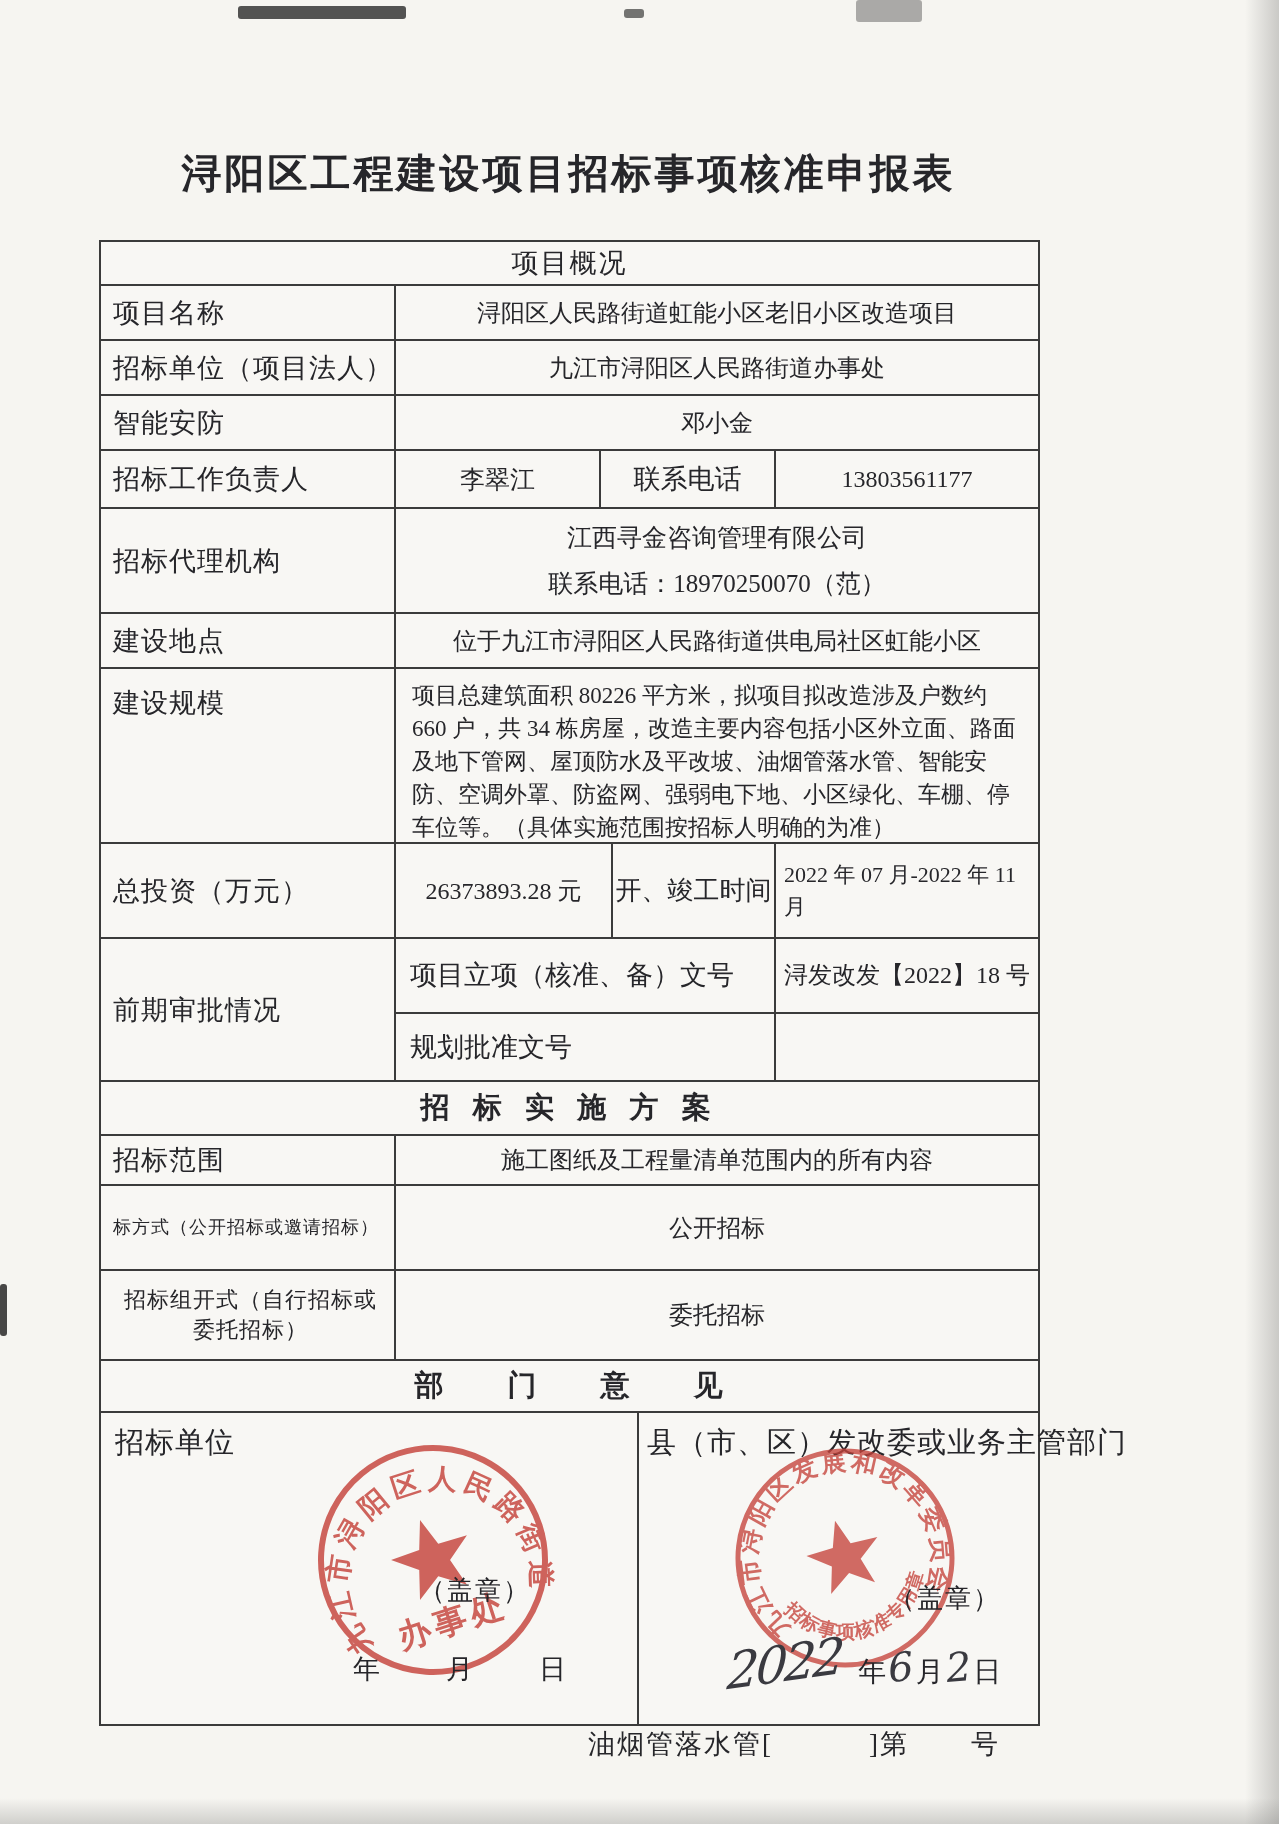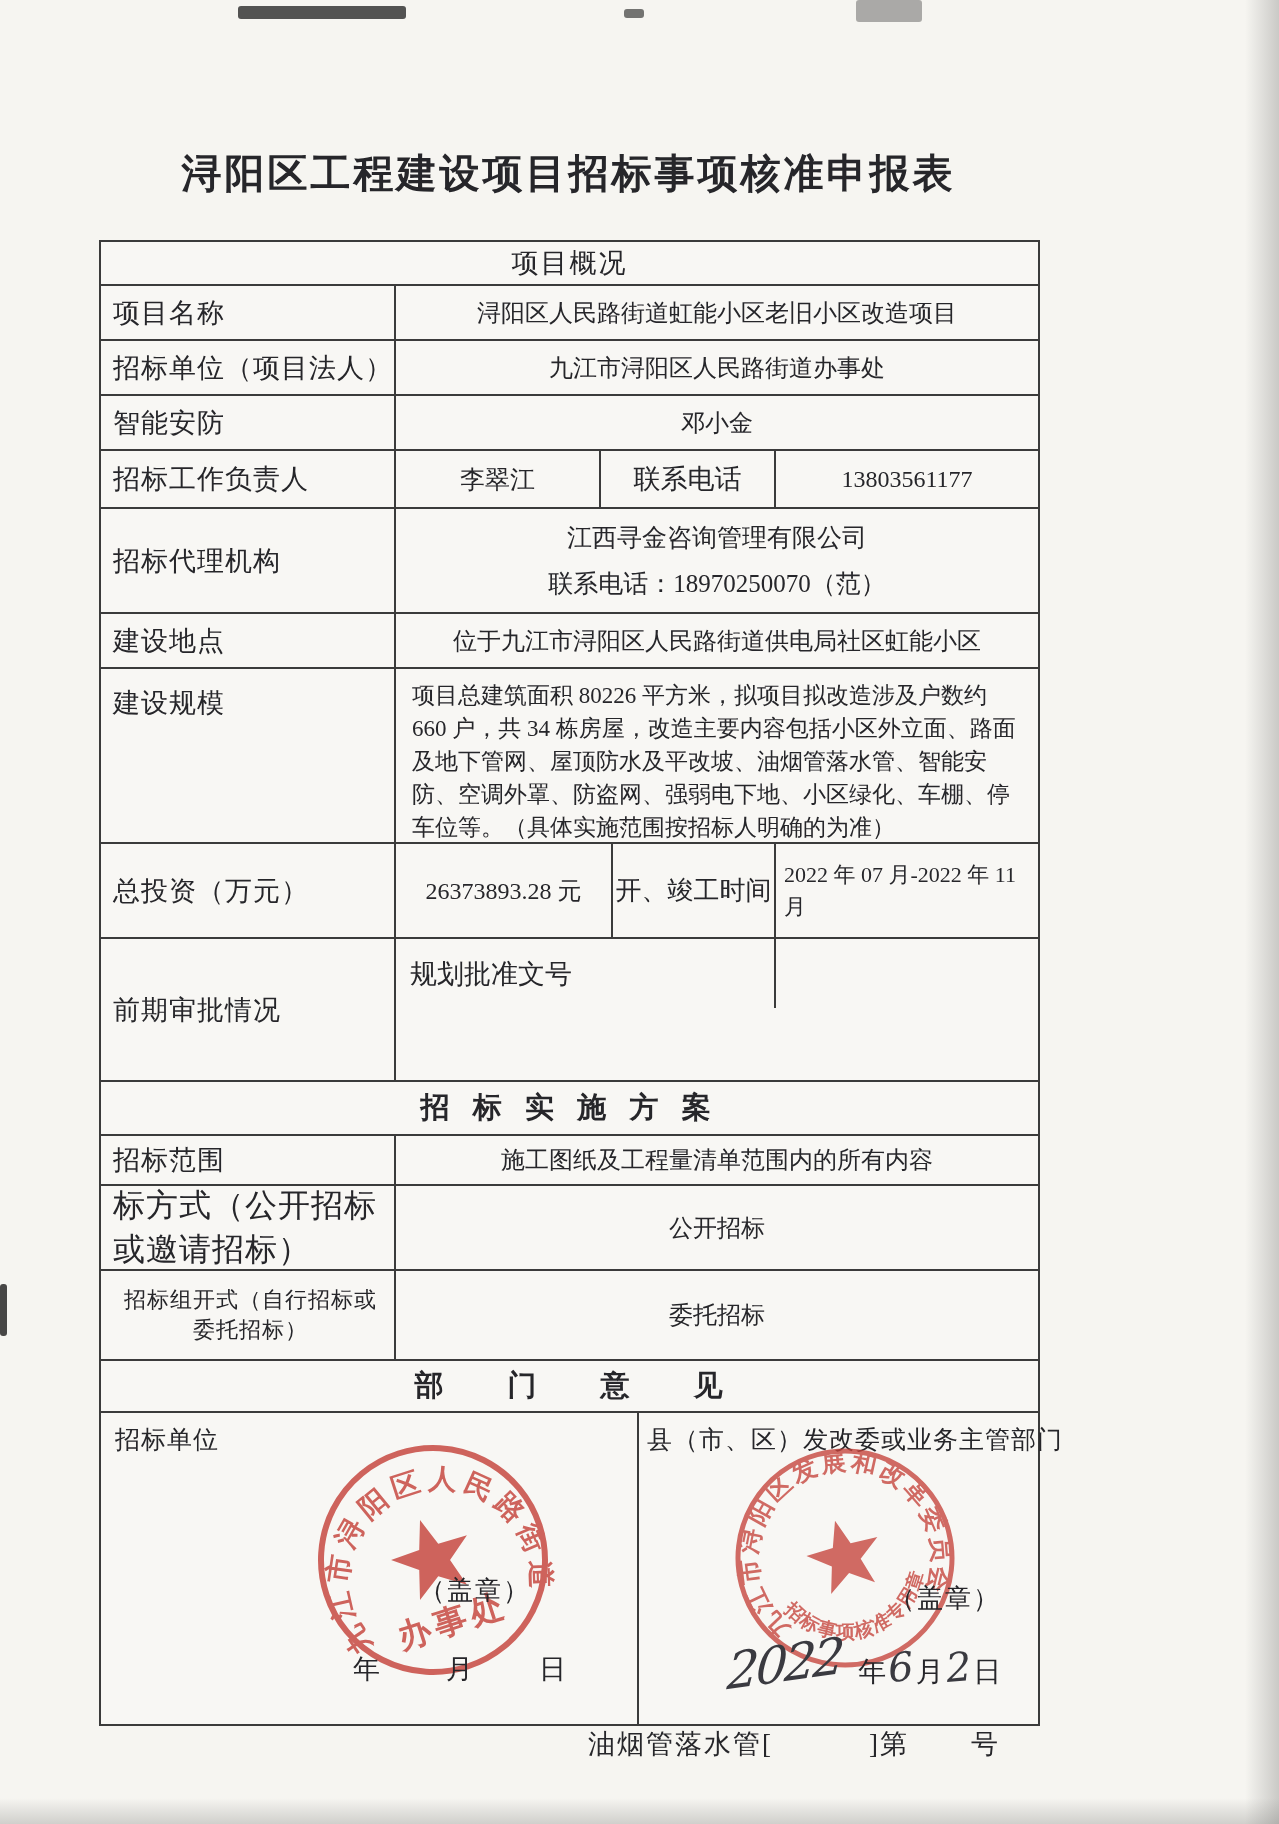--- a/index.html
+++ b/index.html
@@ -22,21 +22,21 @@
   .hdr{flex:1;justify-content:center;text-align:center;font-size:27px;letter-spacing:2px;}
   .brd-r{border-right:2px solid #3b3b3b;}
   .para{display:block;padding:10px 14px 6px 16px;font-size:23px;line-height:33px;text-align:left;}
   .col{display:flex;flex-direction:column;flex:1;}
   .subrow{display:flex;box-sizing:border-box;}
   .sublbl{width:380px;border-right:2px solid #3b3b3b;font-size:27px;padding-left:14px;
         display:flex;align-items:center;box-sizing:border-box;}
   .subval{flex:1;display:flex;align-items:center;justify-content:center;font-size:24px;text-align:center;}
   .opin-left{width:538px;border-right:2px solid #3b3b3b;position:relative;box-sizing:border-box;}
   .opin-right{flex:1;position:relative;box-sizing:border-box;}
-  .opin-head{font-size:25px;letter-spacing:1px;font-family:Liberation Mono, monospace;}
+  .opin-head{font-size:29px;letter-spacing:1px;font-family:Liberation Mono, monospace;}
   .stamp{position:absolute;pointer-events:none;}
   .seal-note{position:absolute;font-size:26px;letter-spacing:2px;}
   .date-line{position:absolute;font-size:27px;letter-spacing:4px;}
   .hand{font-style:italic;font-family:"DejaVu Serif",serif;color:#3a3a40;}
   .hand-year{font-size:50px;display:inline-block;transform:rotate(-8deg) skewX(-12deg);letter-spacing:-3px;}
   .hand-num{font-size:40px;display:inline-block;transform:rotate(-5deg);margin:0 2px;}
   .footer-line{position:absolute;left:588px;top:1726px;display:flex;align-items:center;font-size:27px;letter-spacing:2px;}
 </style>
 </head>
 <body>
@@ -103,38 +103,42 @@
     <div class="row" style="height:95px;">
       <div class="cell lbl">总投资（万元）</div>
       <div class="cell brd-r" style="width:217px;justify-content:center;font-size:24px;">26373893.28 元</div>
       <div class="cell brd-r" style="width:163px;justify-content:center;font-size:26px;">开、竣工时间</div>
       <div class="cell" style="flex:1;padding:0 8px;font-size:22px;line-height:32px;text-align:left;">2022 年 07 月-2022 年 11 月</div>
     </div>
 
     <div class="row" style="height:143px;">
       <div class="cell lbl">前期审批情况</div>
       <div class="col">
+        <div class="subrow" style="height:78px;border-bottom:2px solid #3b3b3b;">
+          <div class="sublbl">项目立项（核准、备）文号</div>
+          <div class="subval">浔发改发【2022】18 号</div>
+        </div>
         <div class="subrow" style="height:69px;">
           <div class="sublbl">规划批准文号</div>
           <div class="subval"></div>
         </div>
       </div>
     </div>
 
     <div class="row" style="height:54px;">
       <div class="cell hdr" style="font-size:29px;letter-spacing:8px;font-weight:600;">招 标 实 施 方 案</div>
     </div>
 
     <div class="row" style="height:50px;">
       <div class="cell lbl">招标范围</div>
       <div class="cell val">施工图纸及工程量清单范围内的所有内容</div>
     </div>
 
     <div class="row" style="height:85px;">
-      <div class="cell lbl" style="font-size:32px;line-height:1.35;padding-right:13px;">标方式（公开招标或邀请招标）</div>
+      <div class="cell lbl" style="font-size:18px;line-height:1.35;padding-right:13px;">标方式（公开招标或邀请招标）</div>
       <div class="cell val">公开招标</div>
     </div>
 
     <div class="row" style="height:90px;">
       <div class="cell lbl" style="font-size:22px;line-height:1.35;padding-right:6px;text-align:center;">招标组开式（自行招标或委托招标）</div>
       <div class="cell val">委托招标</div>
     </div>
 
     <div class="row" style="height:52px;">
       <div class="cell hdr" style="font-size:29px;font-weight:600;">部　　门　　意　　见</div>

